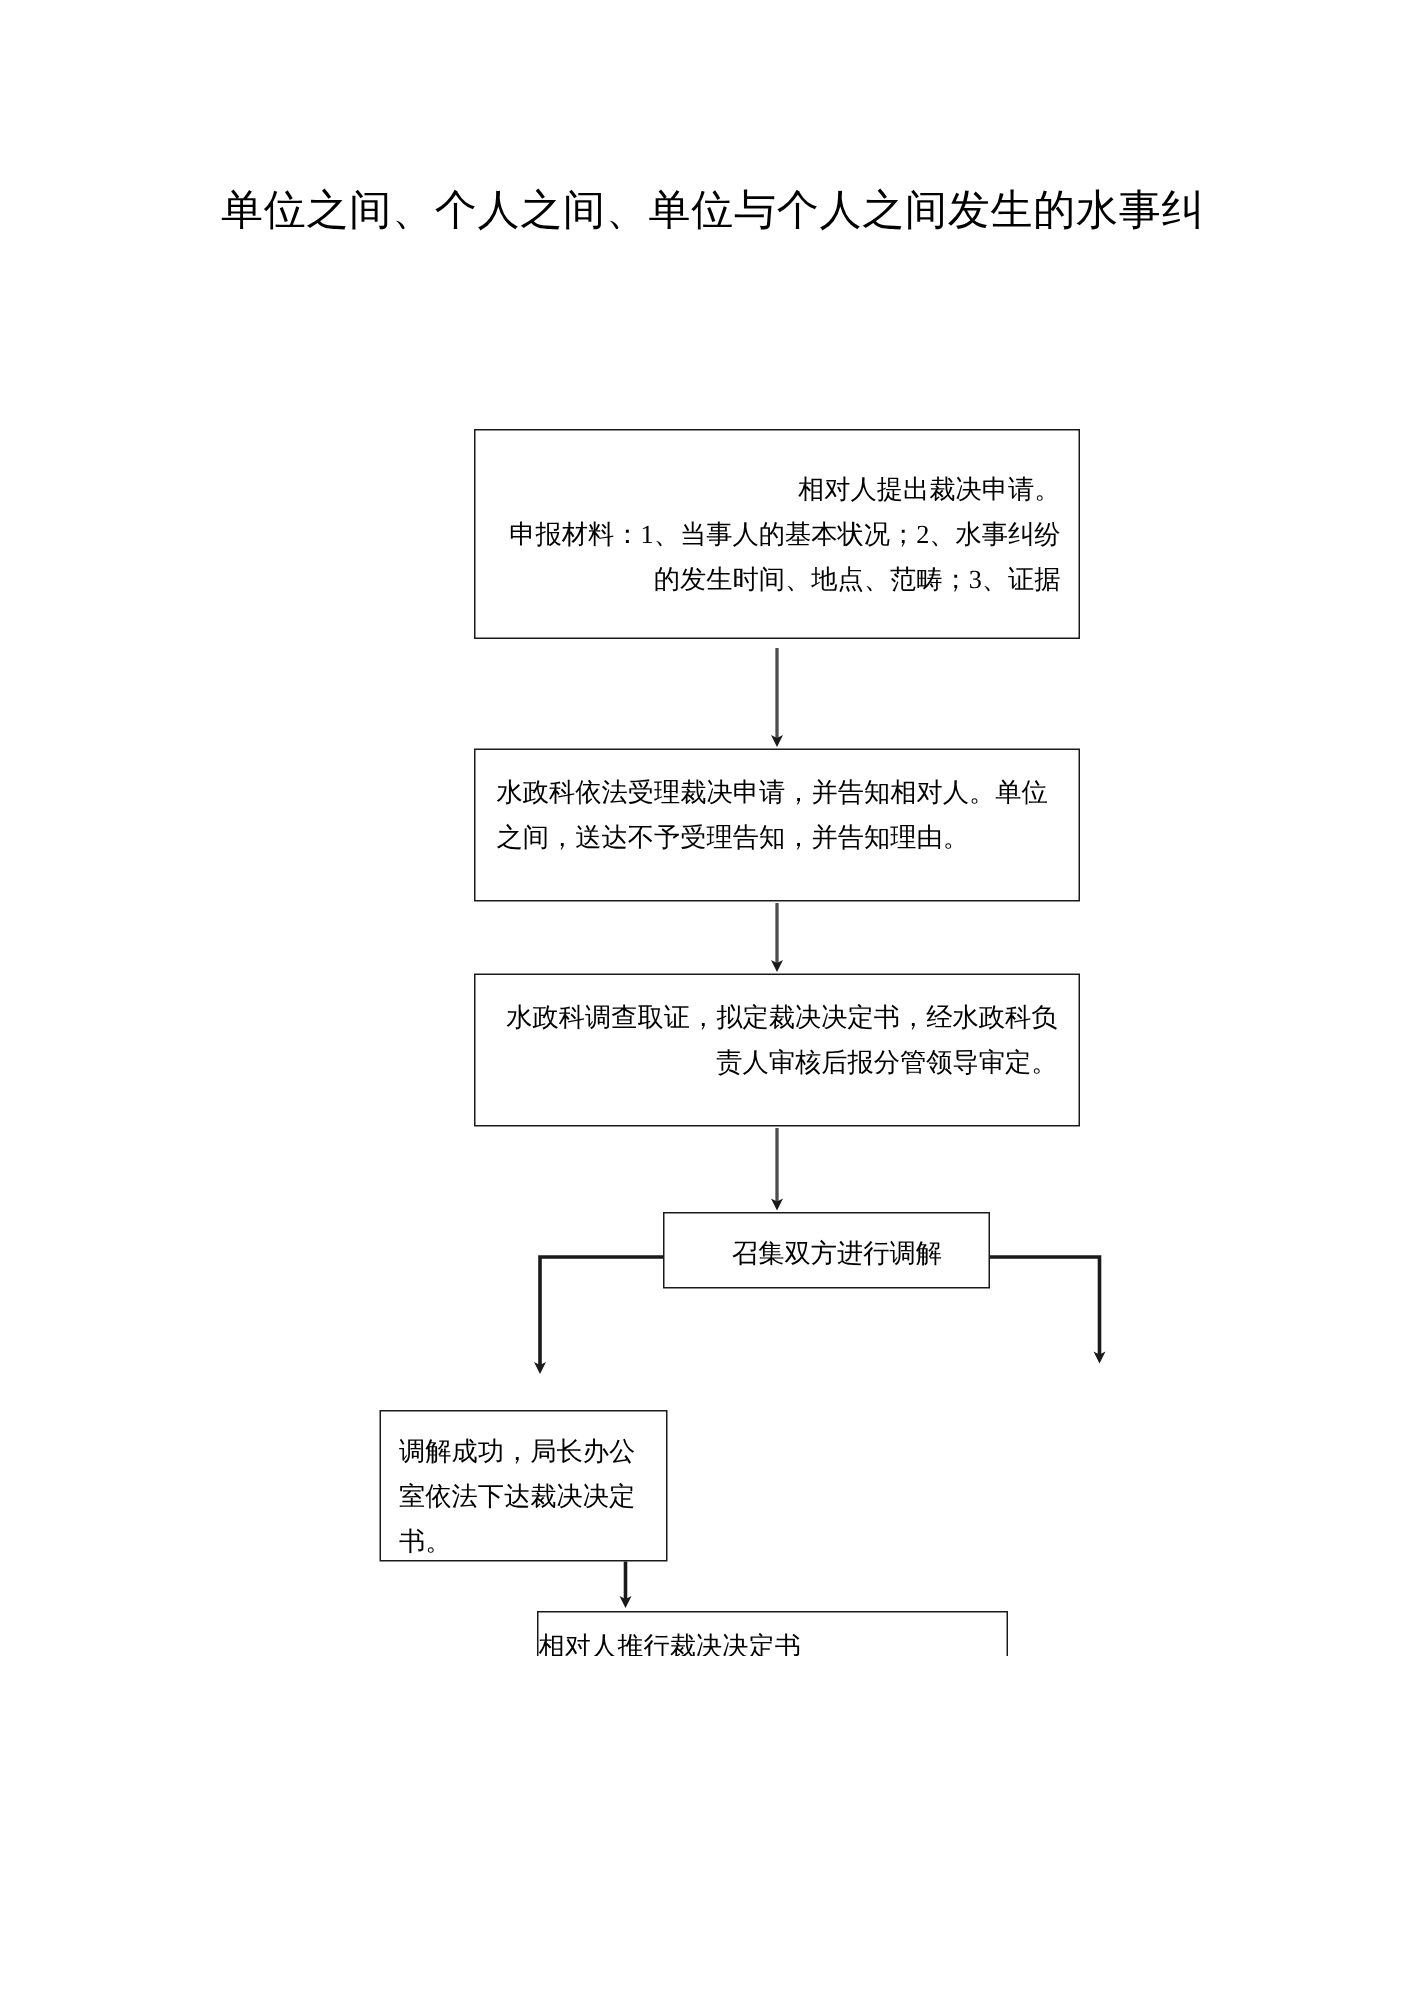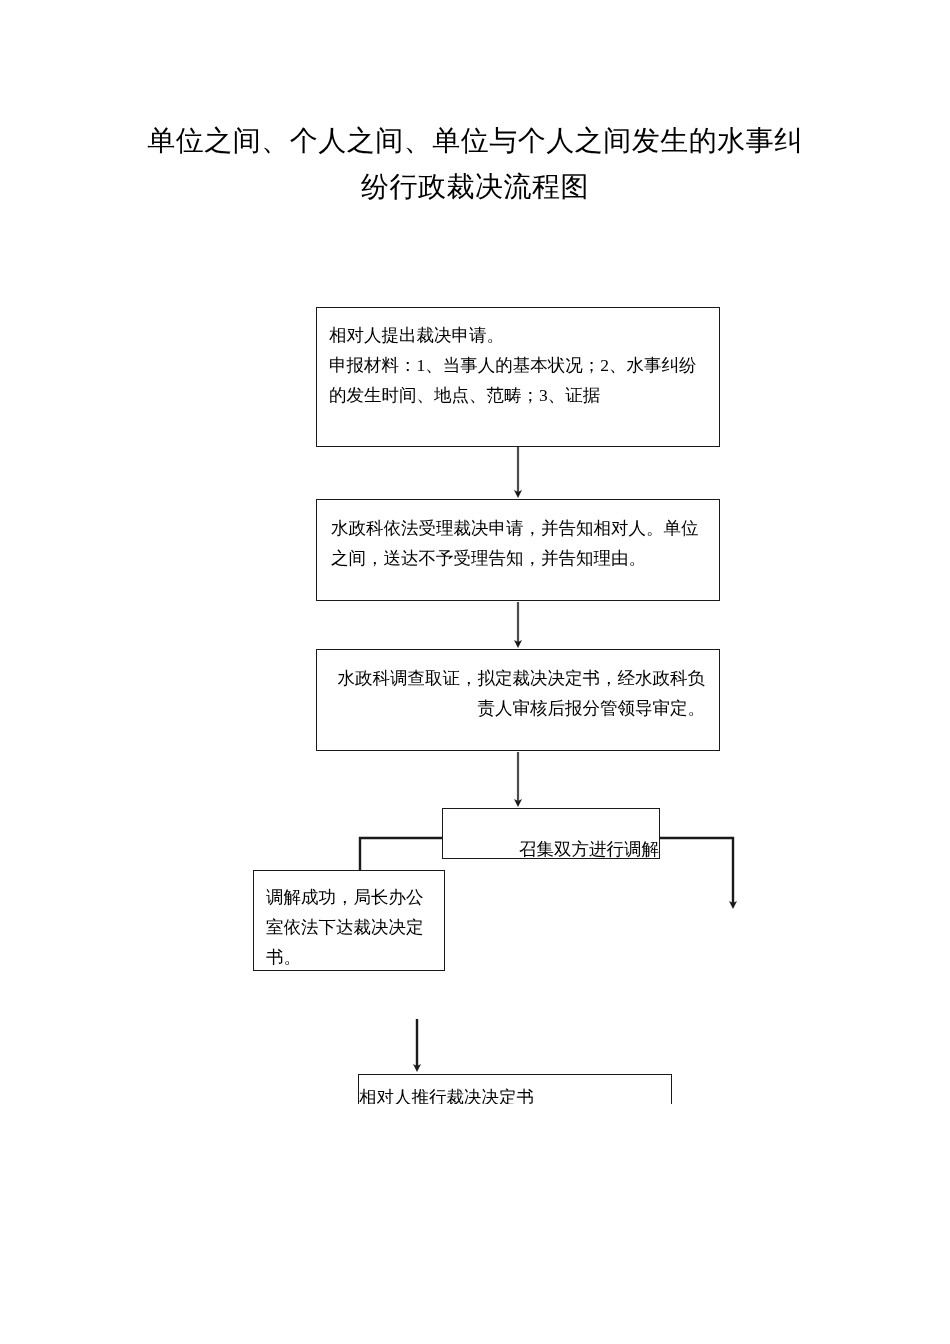--- a/index.html
+++ b/index.html
@@ -39,42 +39,41 @@
     line-height: 1.72;
     color: #000;
     font-family: "Liberation Serif", "DejaVu Serif", serif;
   }
   .node .txt {
     display: block;
     white-space: pre-line;
   }
   
   #n1 {
-    left: 316px; top: 307px; width: 404px; height: 140px;
-    padding: 12px 12px 0 12px;
-    text-align: left;
+    left: 316px; top: 286px; width: 404px; height: 140px;
+    padding: 24px 12px 0 12px;
+    text-align: right;
   }
   #n2 {
     left: 316px; top: 499px; width: 404px; height: 102px;
     padding: 13px 14px 0 14px;
     text-align: left;
   }
   #n3 {
     left: 316px; top: 649px; width: 404px; height: 102px;
     padding: 13px 14px 0 14px;
     text-align: right;
   }
   #n4 {
     left: 442px; top: 808px; width: 218px; height: 51px;
-    padding: 26px 0 0 14px;
-    text-align: right;
-    font-family: Liberation Mono, monospace;
+    padding: 11px 0 0 14px;
+    text-align: center;
   }
   #n5 {
-    left: 253px; top: 870px; width: 192px; height: 101px;
+    left: 253px; top: 940px; width: 192px; height: 101px;
     padding: 11px 12px 0 12px;
     text-align: left;
   }
   #n6 {
     left: 600px; top: 911px; width: 219px; height: 104px;
     padding: 12px 12px 0 14px;
     text-align: left;
   }
   #n7 {
     left: 358px; top: 1074px; width: 314px; height: 39px;
@@ -94,21 +93,20 @@
     pointer-events: none;
   }
 </style>
 </head>
 <body>
 
 <div id="page">
 
   <div class="title">
     <div>单位之间、个人之间、单位与个人之间发生的水事纠</div>
-    <div>纷行政裁决流程图</div>
   </div>
 
   <svg class="edges" viewBox="0 0 950 1344" width="950" height="1344" xmlns="http://www.w3.org/2000/svg">
     <defs>
       <marker id="ah" markerWidth="10" markerHeight="10" refX="5" refY="5" orient="auto" markerUnits="userSpaceOnUse">
         <path d="M1,1 L9,5 L1,9 L3,5 z" fill="#1a1a1a"></path>
       </marker>
     </defs>
 
     <line x1="518" y1="432" x2="518" y2="494" stroke="#4d4d4d" stroke-width="2.2" marker-end="url(#ah)"></line>

